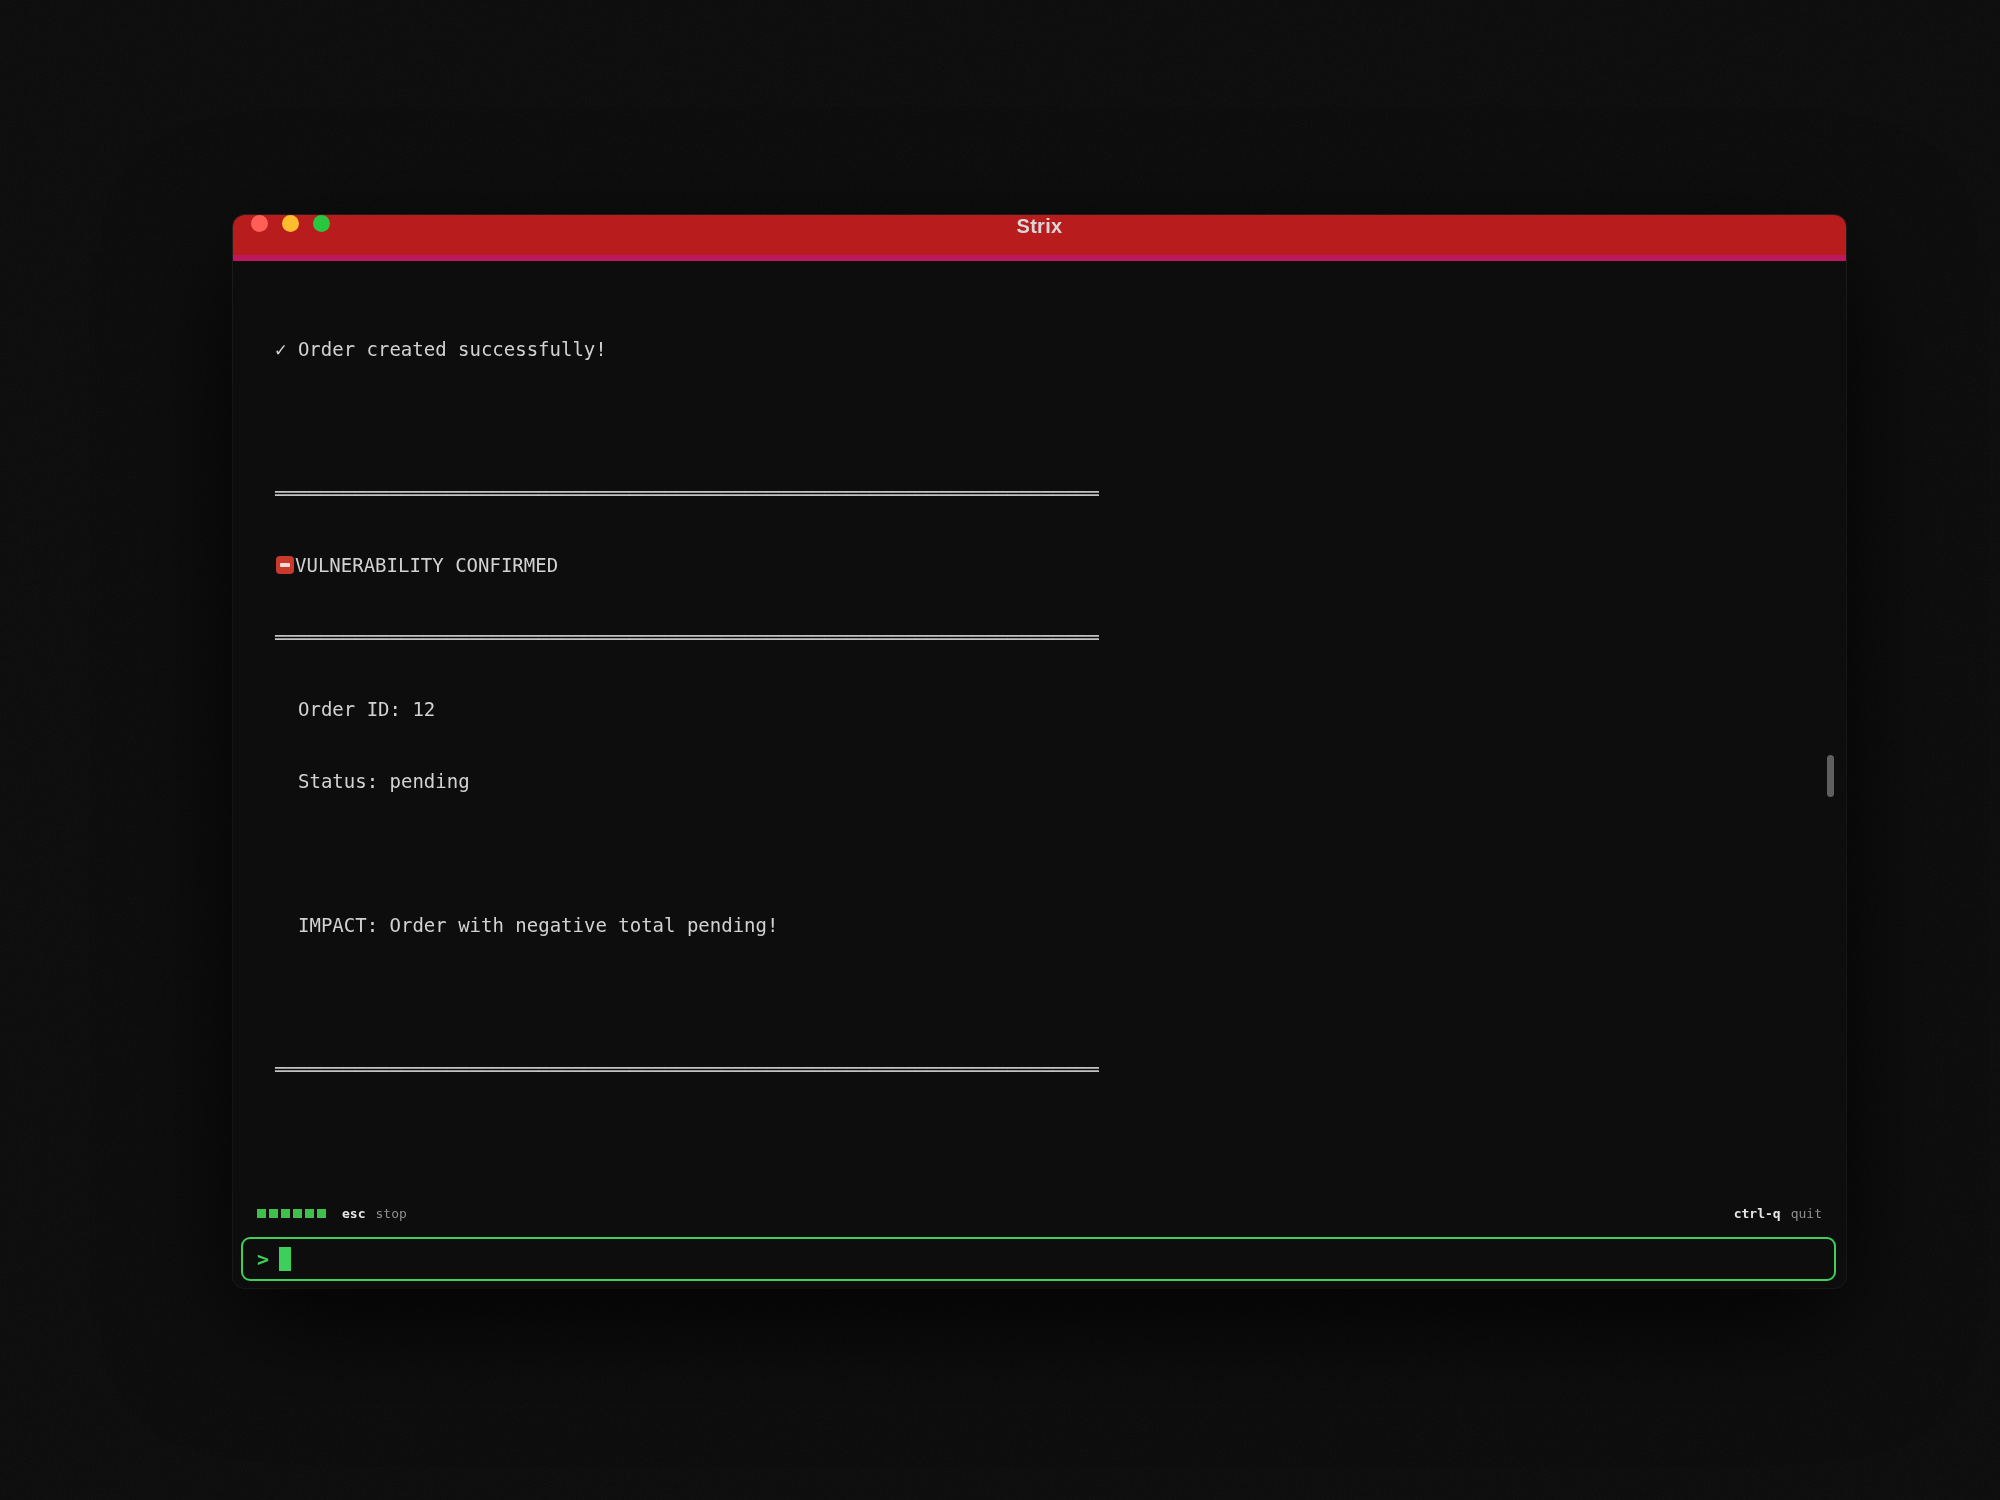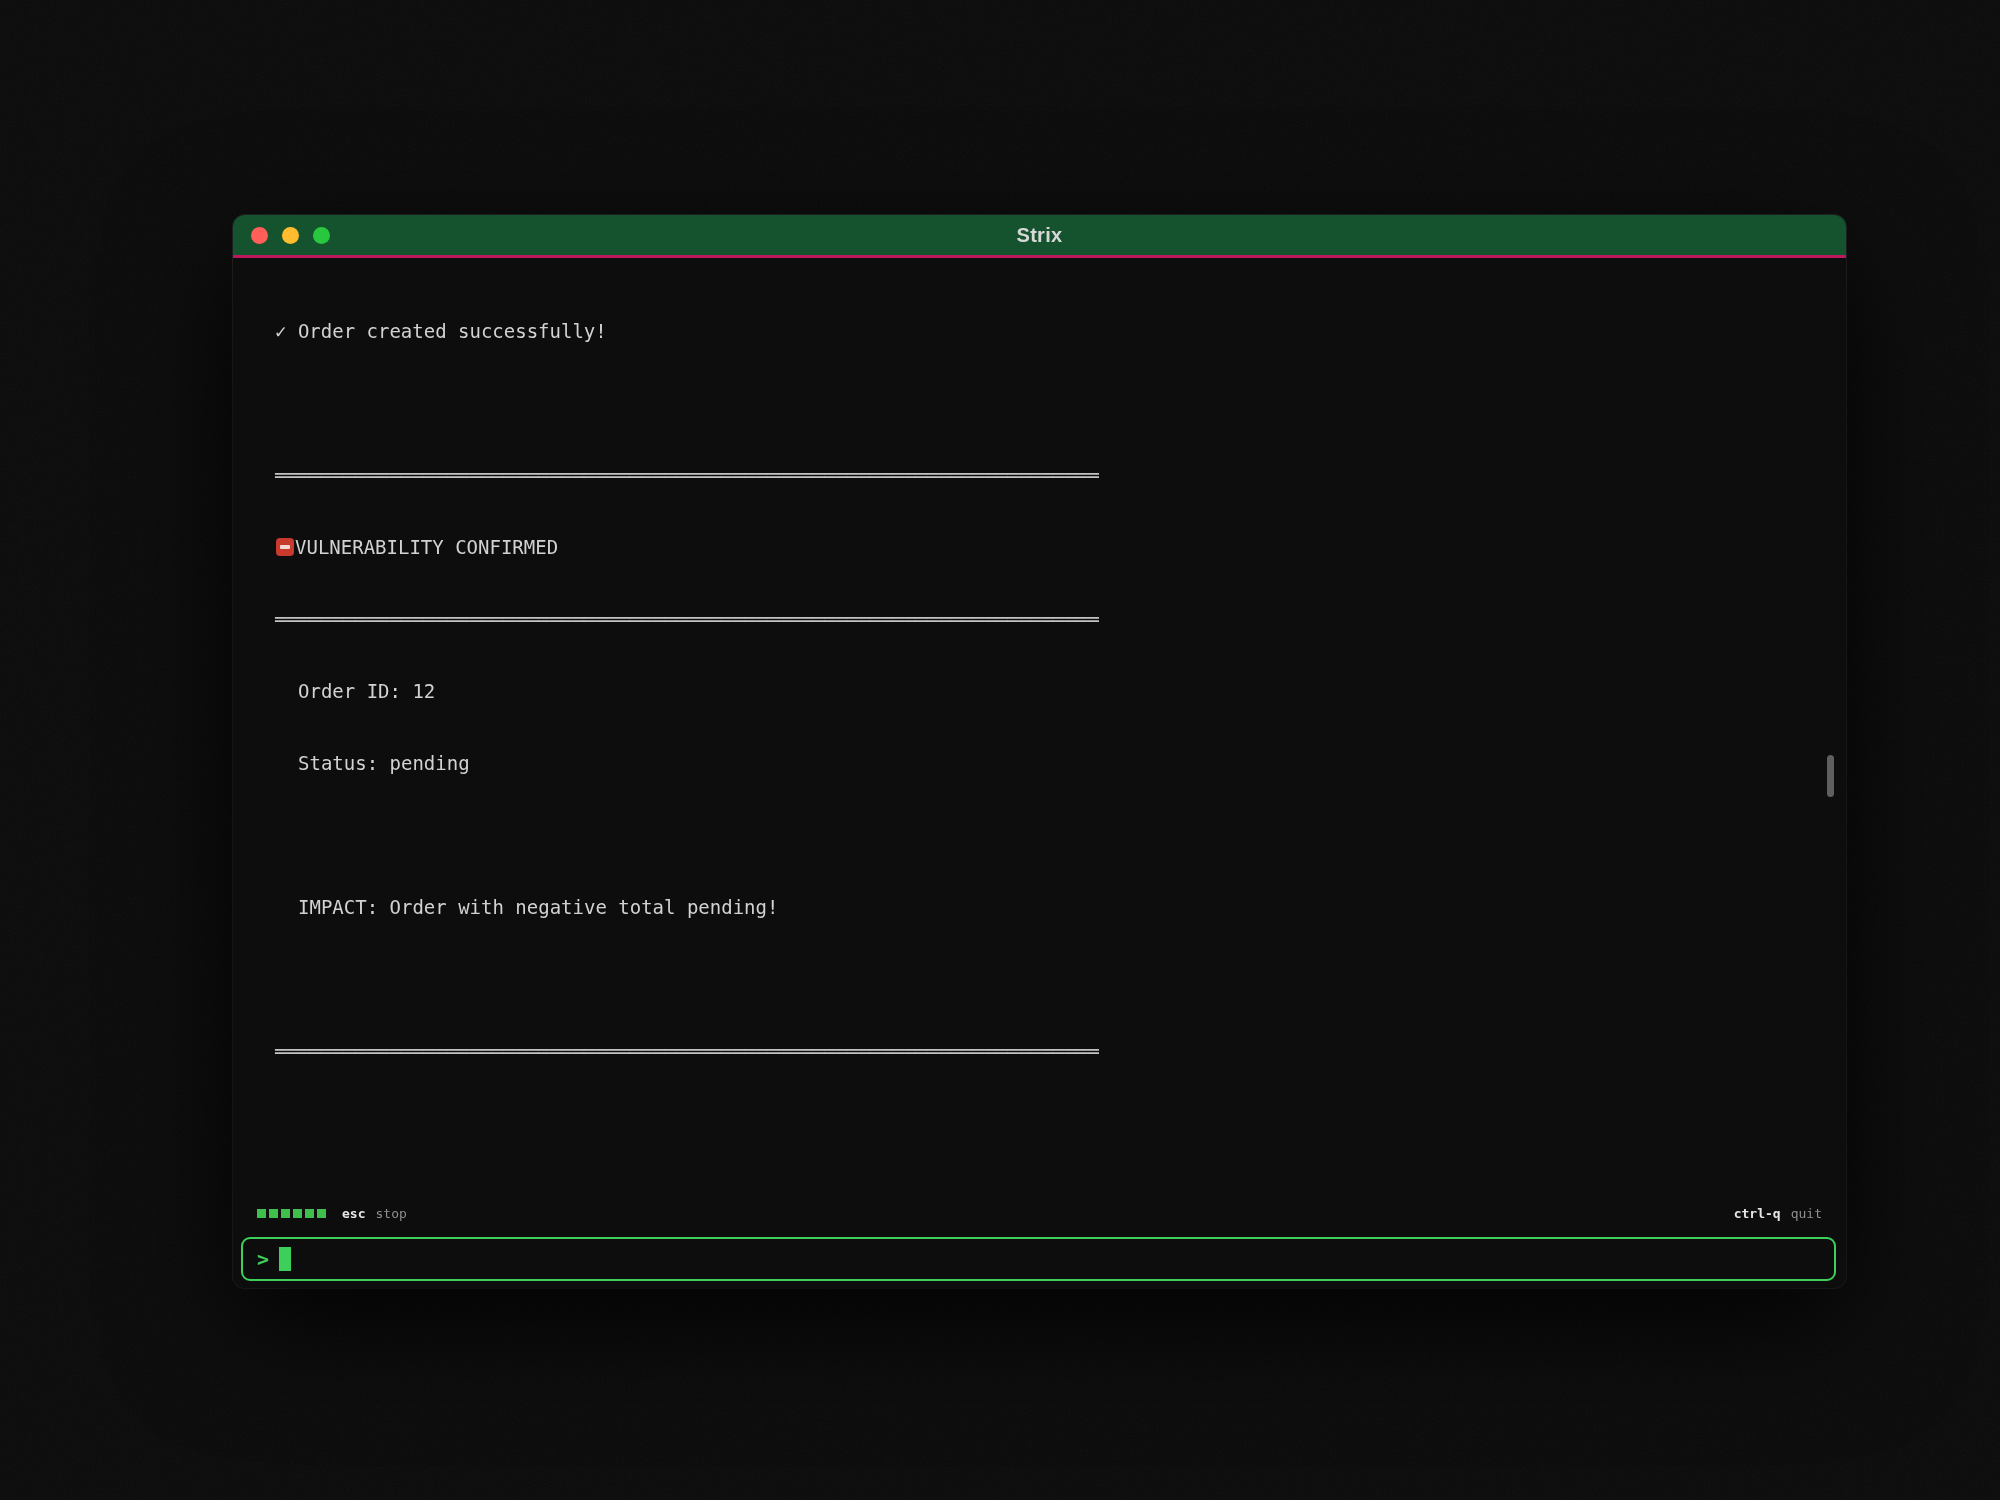--- a/index.html
+++ b/index.html
@@ -12,40 +12,40 @@
   }
   .noise-layer{position:absolute;inset:0;opacity:.055;pointer-events:none;z-index:0;}
 
   
   .app-window{
     position:absolute;left:233px;top:215px;width:1613px;height:1073px;
     background:#0d0d0d;border-radius:12px;overflow:hidden;z-index:2;
     box-shadow:0 35px 120px rgba(0,0,0,.85), 0 0 0 1px #262626;
   }
   .titlebar{
-    height:40px;background:#14532d;position:relative;
-    display:flex;align-items:center;border-bottom:3px solid #be185d;
+    height:40px;background:#b91c1c;position:relative;
+    display:flex;border-bottom:6px solid #be185d;
   }
   .traffic{display:flex;gap:14px;margin-left:18px;}
   .light{width:17px;height:17px;border-radius:50%;}
   .light.red{background:#ff5f57;}
   .light.yellow{background:#febc2e;}
   .light.green{background:#29c73f;}
   .win-title{
     position:absolute;left:0;right:0;text-align:center;
     font-family:"Liberation Sans", sans-serif;font-weight:bold;
     font-size:20px;color:#d8d8d8;letter-spacing:.3px;
   }
 
   
   .terminal{
     position:absolute;top:41px;left:0;right:0;height:940px;overflow:hidden;
     font-size:19px;line-height:24px;color:#d2d2d2;
   }
-  .stream{padding:15px 0 8px 42px;white-space:pre-wrap;}
+  .stream{padding:15px 0 8px 42px;white-space:pre-wrap;margin-top:18px;}
   .tline{height:24px;}
   .blank{height:24px;}
   .sep{color:#c2c2c2;letter-spacing:0;}
   .indent{padding-left:23px;}
   .vuln-line{display:flex;align-items:center;gap:0;}
   .vuln-line .badge{flex:0 0 auto;display:inline-flex;}
 
   
   .scroll-thumb{
     position:absolute;right:12px;top:540px;width:7px;height:42px;

